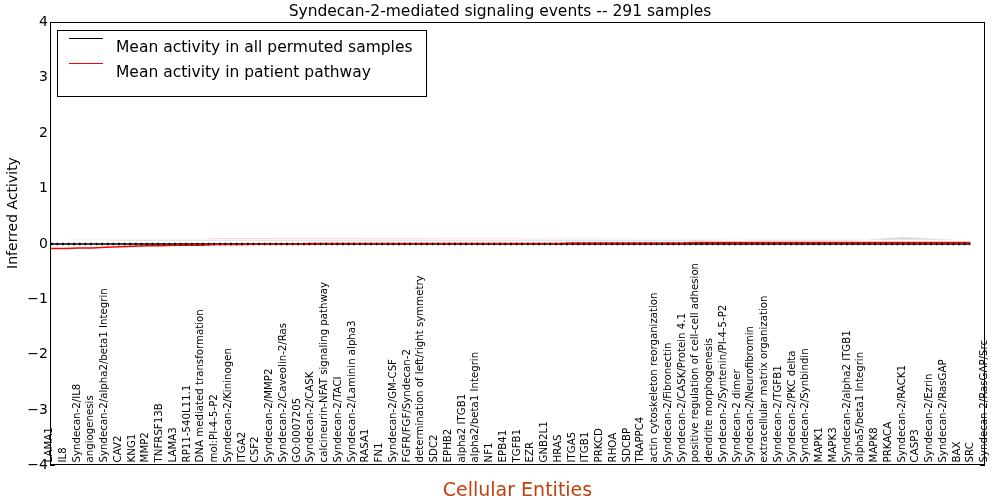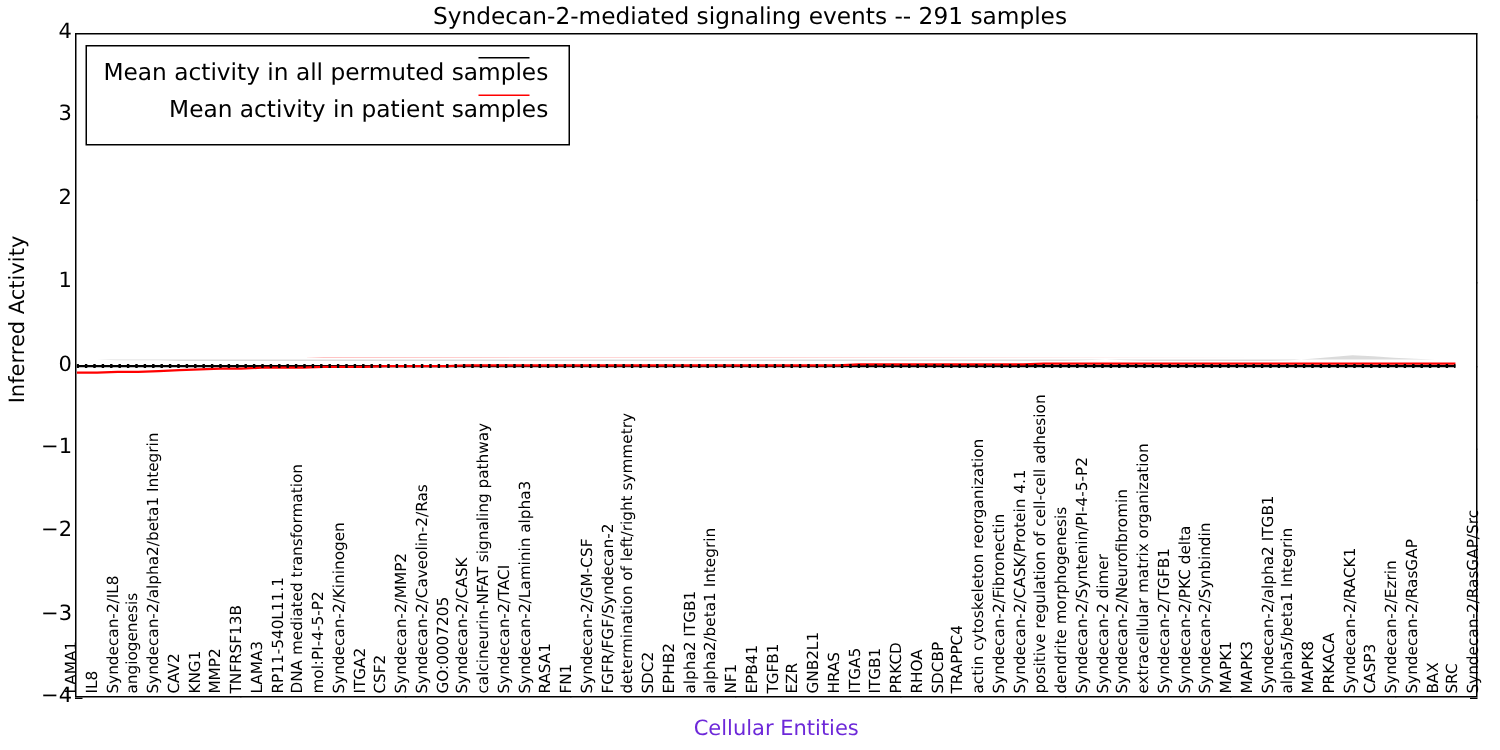--- a/index.html
+++ b/index.html
@@ -18,41 +18,41 @@
   }
 
   
   .ylabel{
     position:absolute;left:-218px;top:205px;width:460px;text-align:center;
     transform:rotate(-90deg);transform-origin:center center;
     font-size:14px;color:#000;
   }
   .xlabel{
     position:absolute;left:50px;top:478px;width:935px;text-align:center;
-    font-size:14px;color:#6d28d9;
+    font-size:19px;color:#c2410c;
   }
 
   
   .ytick{position:absolute;left:0;width:48px;text-align:right;font-size:14px;color:#000;transform:translateY(-9px);}
   .ytickmark{position:absolute;left:50px;width:5px;height:1.3px;background:#000;}
   .ytickmark.r{left:980px;}
 
   
   .xtickmark{position:absolute;width:1.3px;height:5px;background:#000;}
 
   
   .layer{position:absolute;left:0;top:0;width:100%;height:100%;}
 
   
   .legend{
     position:absolute;left:57px;top:30px;
     border:1.3px solid #000;background:#fff;
     padding:7px 13px 8px 11px;
   }
-  .legend-row{display:flex;align-items:flex-end;height:25px;flex-direction:column;}
+  .legend-row{display:flex;align-items:flex-start;height:25px;}
   .legend-line{width:34px;height:0;border-top:1.6px solid #000;margin-right:13px;}
   .legend-line.red{border-top-color:#ff0000;}
   .legend-text{font-size:15.5px;color:#000;white-space:nowrap;}
 
   
   .xlabels{position:absolute;left:50px;top:22px;width:935px;height:443px;pointer-events:none;}
   .xlab{
     position:absolute;bottom:3px;
     font-size:10.2px;color:#000;white-space:nowrap;
     transform-origin:left bottom;
@@ -200,17 +200,17 @@
       <div class="xlab" style="left: 939.2px;">Syndecan-2/RasGAP/Src</div>
     </div>
 
   <div class="legend">
     <div class="legend-row">
       <span class="legend-line"></span>
       <span class="legend-text">Mean activity in all permuted samples</span>
     </div>
     <div class="legend-row">
       <span class="legend-line red"></span>
-      <span class="legend-text">Mean activity in patient samples</span>
+      <span class="legend-text">Mean activity in patient pathway</span>
     </div>
   </div>
 
 </div>
 
 </body></html>

